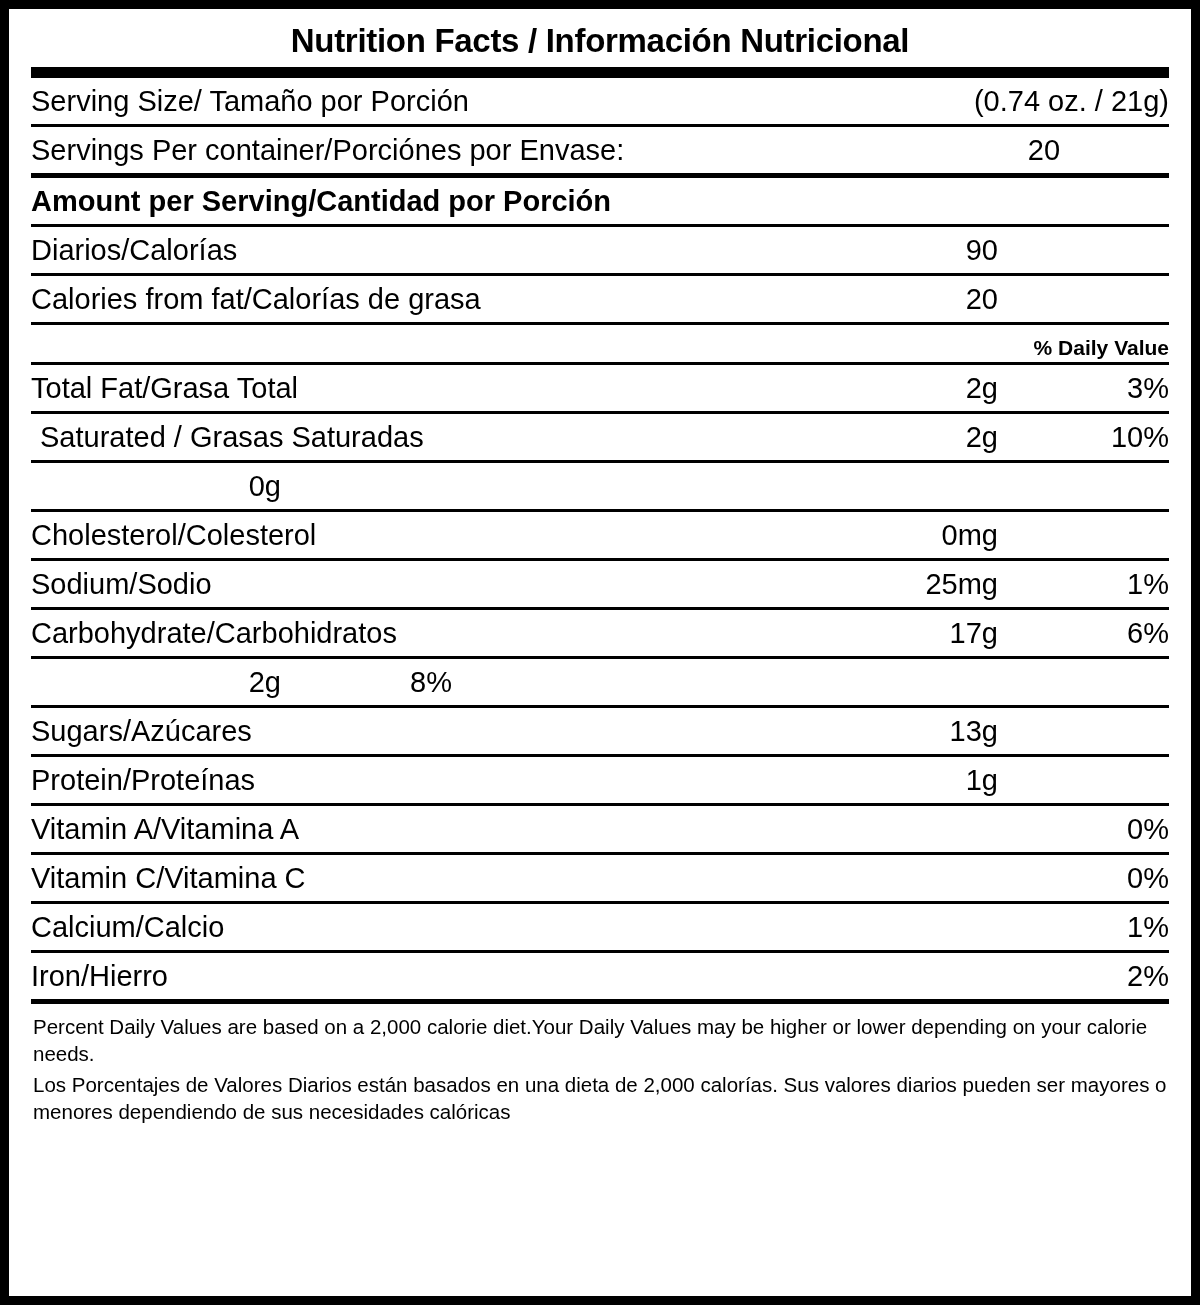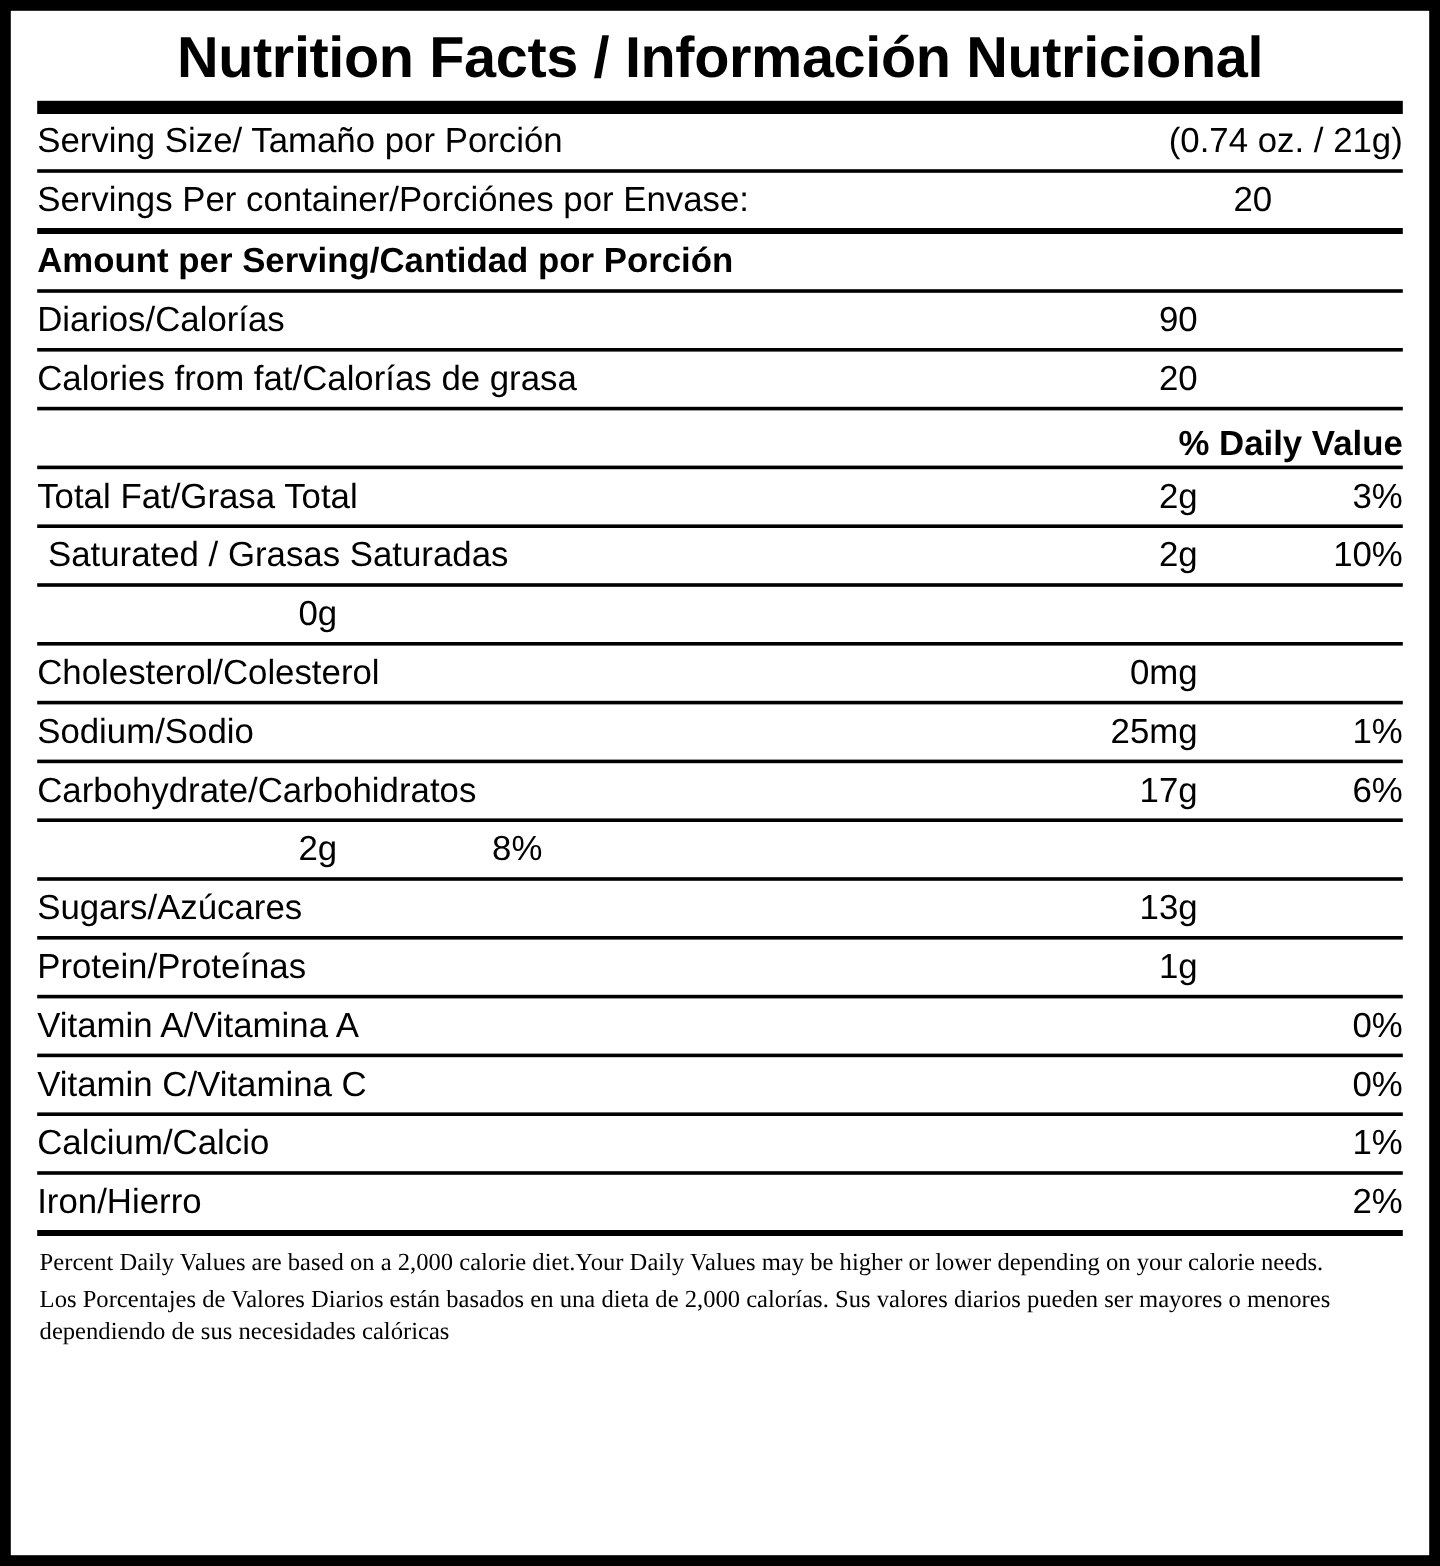--- a/index.html
+++ b/index.html
@@ -19,21 +19,21 @@
     background: #ffffff;
     padding: 0;
     position: relative;
   }
   .inner {
     padding: 8px 22px 10px 22px;
     box-sizing: border-box;
   }
   .title {
     text-align: center;
-    font-size: 48px;
+    font-size: 33px;
     font-weight: bold;
     letter-spacing: -0.3px;
     margin: 6px 0 8px 0;
     line-height: 1.1;
   }
   .rule-thick {
     height: 11px;
     background: #000000;
     margin: 0;
   }
@@ -74,36 +74,35 @@
     width: 330px;
     text-align: right;
     padding-left: 22px;
   }
   .serving-row .count {
     width: 250px;
     text-align: center;
   }
   .dv-header {
     font-weight: bold;
-    font-size: 29px;
+    font-size: 21px;
     text-align: right;
     padding: 10px 0 0 0;
     line-height: 1.25;
   }
   .dv-header .line2 {
     padding-bottom: 8px;
   }
   .indent1 {
     padding-left: 9px;
   }
   .footnote {
     font-size: 20.5px;
     line-height: 1.32;
     padding: 9px 2px 0 2px;
-    font-family: Liberation Serif, serif;
   }
   .footnote p {
     margin: 0 0 4px 0;
   }
 </style>
 </head>
 <body>
 
 <div class="panel">
   <div class="inner">

